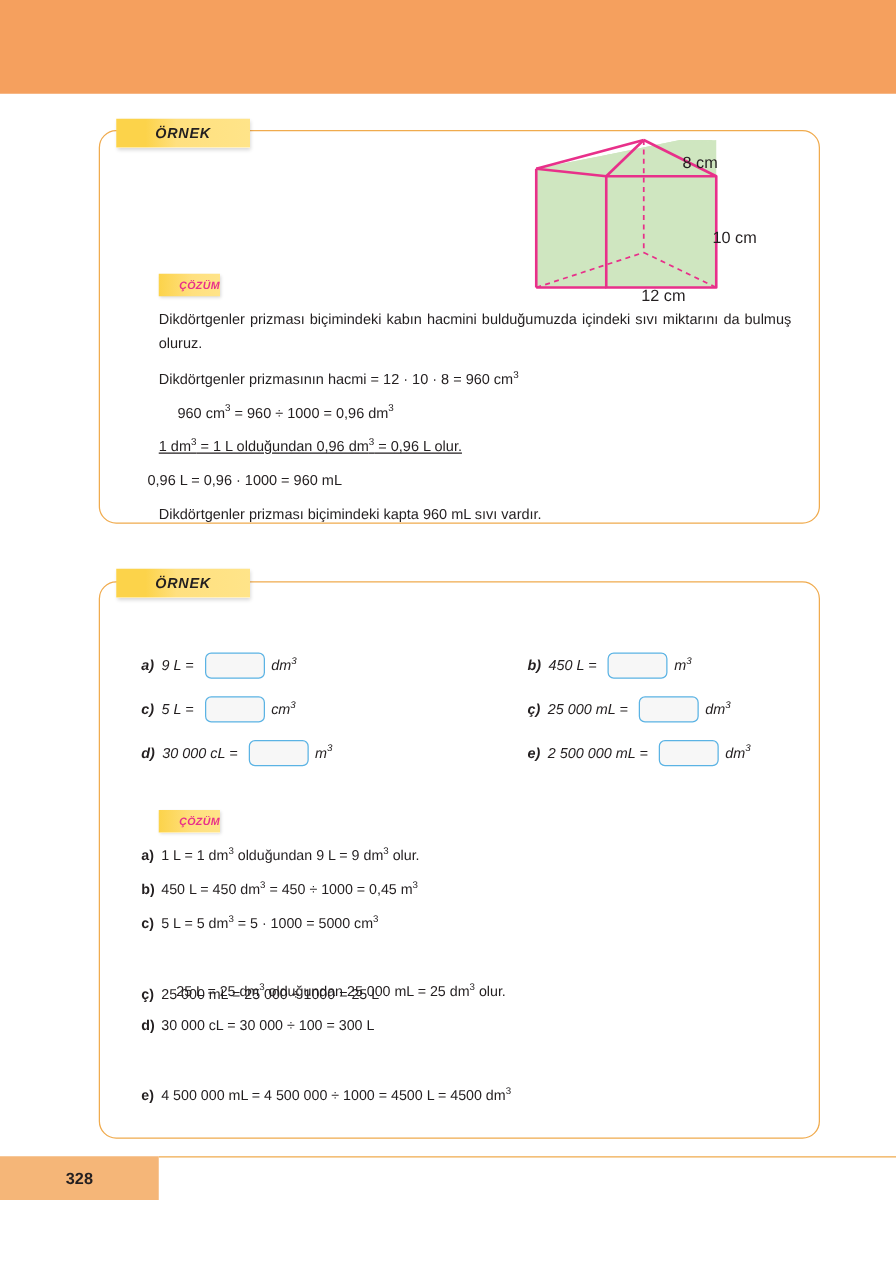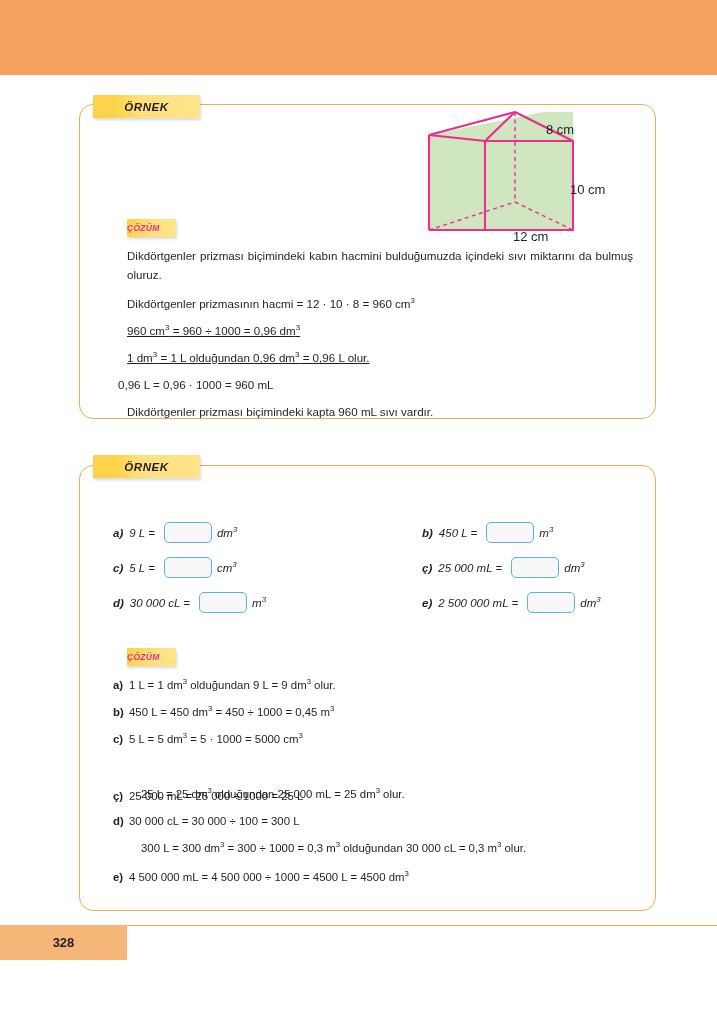--- a/index.html
+++ b/index.html
@@ -56,21 +56,21 @@
   #badge-2 { left: 93px; top: 455px; }
 
   
   .cozum-badge {
     position: absolute;
     width: 49px; height: 18px;
     background: linear-gradient(90deg, #fcd34a 0%, #ffe07f 55%, #ffe489 100%);
     box-shadow: 1px 1.5px 2.5px rgba(0,0,0,0.15);
     display: flex;
     align-items: center;
-    justify-content: flex-start;
+    justify-content: flex-end;
   }
   .cozum-badge span {
     font-size: 8.5px;
     font-weight: bold;
     font-style: italic;
     color: #e8308a;
     letter-spacing: 0.3px;
   }
   #cozum-1 { left: 127px; top: 219px; }
   #cozum-2 { left: 127px; top: 648px; }
@@ -196,21 +196,21 @@
   <div class="dim-label" id="dim-8">8 cm</div>
   <div class="dim-label" id="dim-10">10 cm</div>
   <div class="dim-label" id="dim-12">12 cm</div>
 
   <div class="cozum-badge" id="cozum-1">
     <span>ÇÖZÜM</span>
   </div>
 
   <div class="sline wrap" style="left:127px; top:246px; width:506px;">Dikdörtgenler prizması biçimindeki kabın hacmini bulduğumuzda içindeki sıvı miktarını da bulmuş oluruz.</div>
   <div class="sline" style="left:127px; top:295px;">Dikdörtgenler prizmasının hacmi = 12 · 10 · 8 = 960 cm<sup>3</sup></div>
-  <div class="sline" style="left:127px; top:322px;text-decoration:underline;">960 cm<sup>3</sup> = 960 ÷ 1000 = 0,96 dm<sup>3</sup></div>
+  <div class="sline" style="left:142px; top:322px;">960 cm<sup>3</sup> = 960 ÷ 1000 = 0,96 dm<sup>3</sup></div>
   <div class="sline" style="left:127px; top:349px;text-decoration:underline;">1 dm<sup>3</sup> = 1 L olduğundan 0,96 dm<sup>3</sup> = 0,96 L olur.</div>
   <div class="sline" style="left:118px; top:376px;">0,96 L = 0,96 · 1000 = 960 mL</div>
   <div class="sline" style="left:127px; top:403px;">Dikdörtgenler prizması biçimindeki kapta 960 mL sıvı vardır.</div>
 
   <div class="card" id="card-2"></div>
 
   <div class="ornek-badge" id="badge-2">
     <span>ÖRNEK</span>
   </div>
 
@@ -272,23 +272,20 @@
   </div>
   <div class="sol-row" style="left:113px; top:760px;margin-top:30px;">
     <span class="sol-letter">ç)</span><span>25 000 mL = 25 000 ÷ 1000 = 25 L</span>
   </div>
   <div class="sol-row" style="left:141px; top:788px;">
     <span>25 L = 25 dm<sup>3</sup> olduğundan  25 000 mL = 25 dm<sup>3</sup>  olur.</span>
   </div>
   <div class="sol-row" style="left:113px; top:815px;">
     <span class="sol-letter">d)</span><span>30 000 cL = 30 000 ÷ 100 = 300 L</span>
   </div>
-  <div class="sol-row" style="left:141px; top:842px;">
-    <span>300 L = 300 dm<sup>3</sup> = 300 ÷ 1000 = 0,3 m<sup>3</sup> olduğundan 30 000 cL = 0,3 m<sup>3</sup> olur.</span>
-  </div>
   <div class="sol-row" style="left:113px; top:871px;">
     <span class="sol-letter">e)</span><span>4 500 000 mL = 4 500 000 ÷ 1000 = 4500 L = 4500 dm<sup>3</sup></span>
   </div>
 
   <div class="footer-rule"></div>
   <div class="footer-bar"></div>
   <div class="footer-num">328</div>
 
 </div>
 

